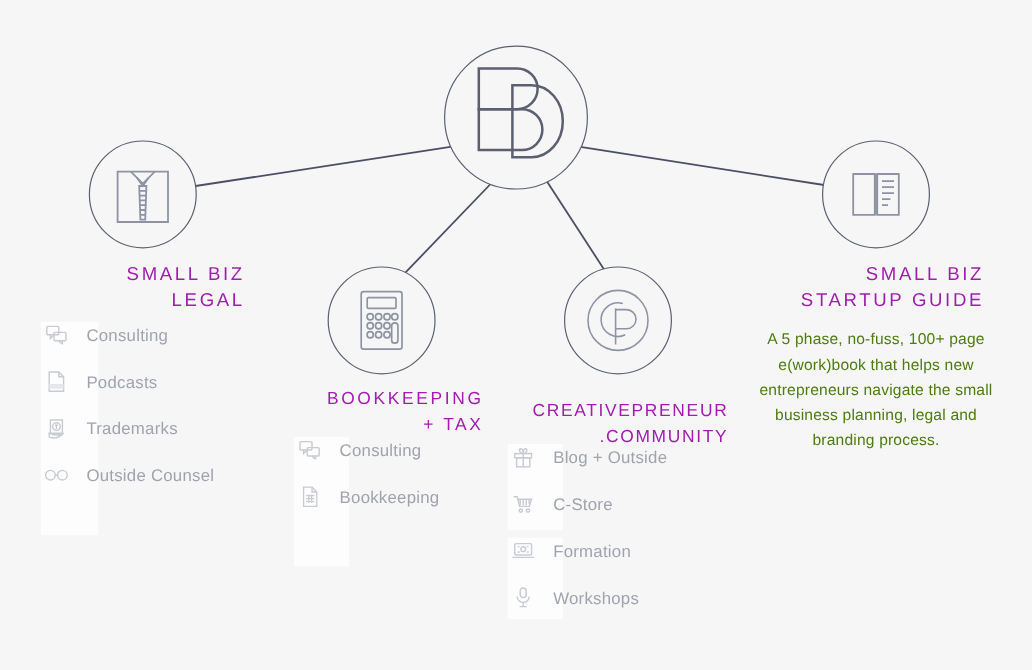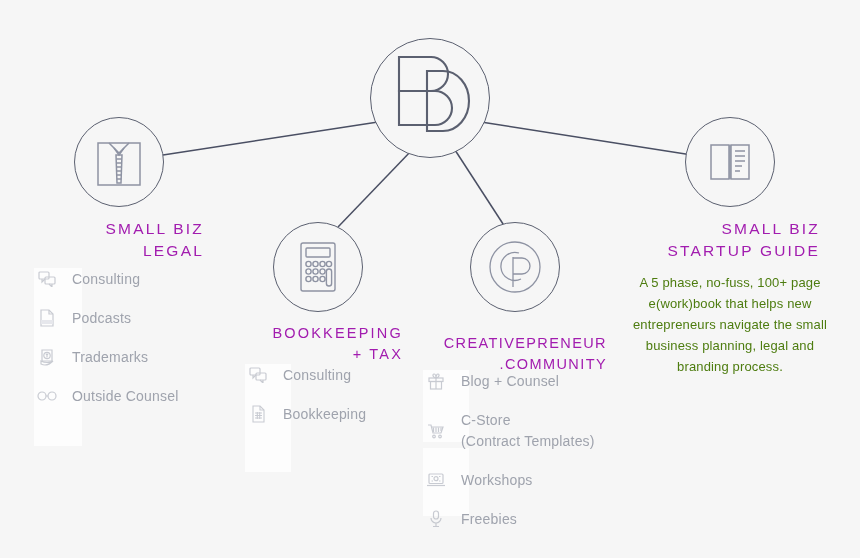--- a/index.html
+++ b/index.html
@@ -269,61 +269,60 @@
       <span class="ico">
         <svg width="16" height="17" viewBox="0 0 16 17">
             <g fill="none" stroke="#a9adb8" stroke-width="1.2">
           <rect x="1" y="5" width="14" height="3.5"></rect>
               <rect x="2.5" y="8.5" width="11" height="7.5"></rect>
           <path d="M8 5 V16"></path>
           <path d="M8 5 C5 5 4 1 6 1 C7.5 1 8 3.5 8 5 C8 3.5 8.5 1 10 1 C12 1 11 5 8 5 Z"></path>
         </g>
           </svg>
       </span>
-      <span class="txt">Blog + Counsel</span>
+      <span class="txt">Blog + Outside</span>
     </div>
 
     <div class="row">
       <span class="ico">
         <svg width="18" height="16" viewBox="0 0 18 16">
             <g fill="none" stroke="#a9adb8" stroke-width="1.2">
           <path d="M1 2 H4 L6 10 H14 L16 4 H4.5"></path>
           <path d="M6.5 4.5 V9 M9 4.5 V9 M11.5 4.5 V9 M14 4.5 V8"></path>
           <circle cx="7" cy="13.5" r="1.3"></circle>
               <circle cx="13" cy="13.5" r="1.3"></circle>
         </g>
           </svg>
       </span>
       <span class="txt">
         <span>C-Store</span>
-        <span class="sub">(Contract Templates)</span>
       </span>
     </div>
 
     <div class="row">
       <span class="ico">
         <svg width="20" height="14" viewBox="0 0 20 14">
             <g fill="none" stroke="#a9adb8" stroke-width="1.2">
           <rect x="3" y="1" width="14" height="9.5" rx="1"></rect>
           <path d="M1 12.5 H19"></path>
           <circle cx="10" cy="5.7" r="2"></circle>
           <path d="M5.5 3.5 H7 M13 3.5 H14.5 M5.5 8 H7 M13 8 H14.5"></path>
         </g>
           </svg>
       </span>
-      <span class="txt">Workshops</span>
+      <span class="txt">Formation</span>
     </div>
 
     <div class="row">
       <span class="ico">
         <svg width="14" height="18" viewBox="0 0 14 18">
             <g fill="none" stroke="#a9adb8" stroke-width="1.2">
           <rect x="4.5" y="1" width="5" height="8" rx="2.5"></rect>
           <path d="M2 8 A5 5 0 0 0 12 8"></path>
           <path d="M7 13 V16 M4 16.5 H10"></path>
         </g>
           </svg>
       </span>
-      <span class="txt">Freebies</span>
+      <span class="txt">Workshops</span>
     </div>
   </div>
 
 </div>
 
 </body></html>

